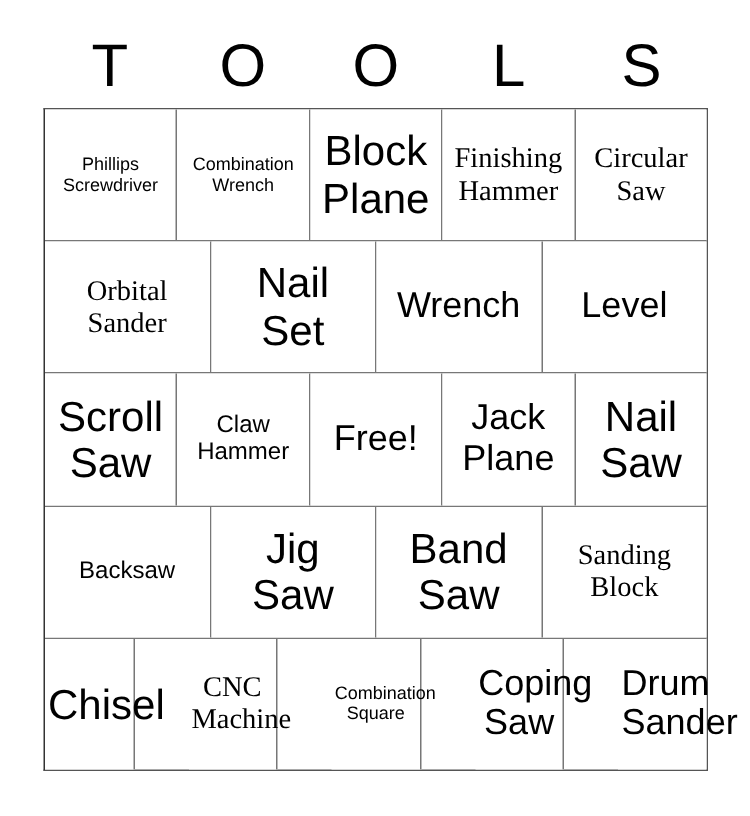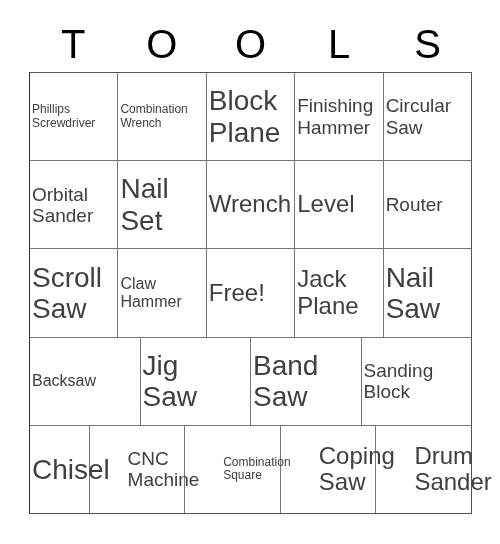--- a/index.html
+++ b/index.html
@@ -84,31 +84,31 @@
     text-align: center;
     padding: 1px 2px;
     background: #ffffff;
   }
   .cell:last-child {
     border-right: none;
   }
   .cell-text {
     display: block;
     width: 100%;
-    text-align: left;
+    text-align: center;
     line-height: 1.12;
-    color: #404040;
+    color: #000000;
     font-family: "Liberation Sans", sans-serif;
     white-space: pre-line;
   }
 
   
   .fs-xs  { font-size: 12px; }
   .fs-sm  { font-size: 16px; }
-  .fs-md  { font-size: 19px; }
+  .fs-md  { font-size: 19px; font-family: Liberation Serif, serif; }
   .fs-lg  { font-size: 24px; }
   .fs-xl  { font-size: 28px; }
 </style>
 </head>
 <body>
 
 <div class="card">
 
   <div class="header">
     <div class="header-letter">T</div>
@@ -151,23 +151,20 @@
       <div class="cell">
           <span class="cell-text fs-xl">Nail
 Set</span>
         </div>
       <div class="cell">
           <span class="cell-text fs-lg">Wrench</span>
         </div>
       <div class="cell">
           <span class="cell-text fs-lg">Level</span>
         </div>
-      <div class="cell">
-          <span class="cell-text fs-md">Router</span>
-        </div>
     </div>
 
     <div class="grid-row">
       <div class="cell">
           <span class="cell-text fs-xl">Scroll
 Saw</span>
         </div>
       <div class="cell">
           <span class="cell-text fs-sm">Claw
 Hammer</span>

